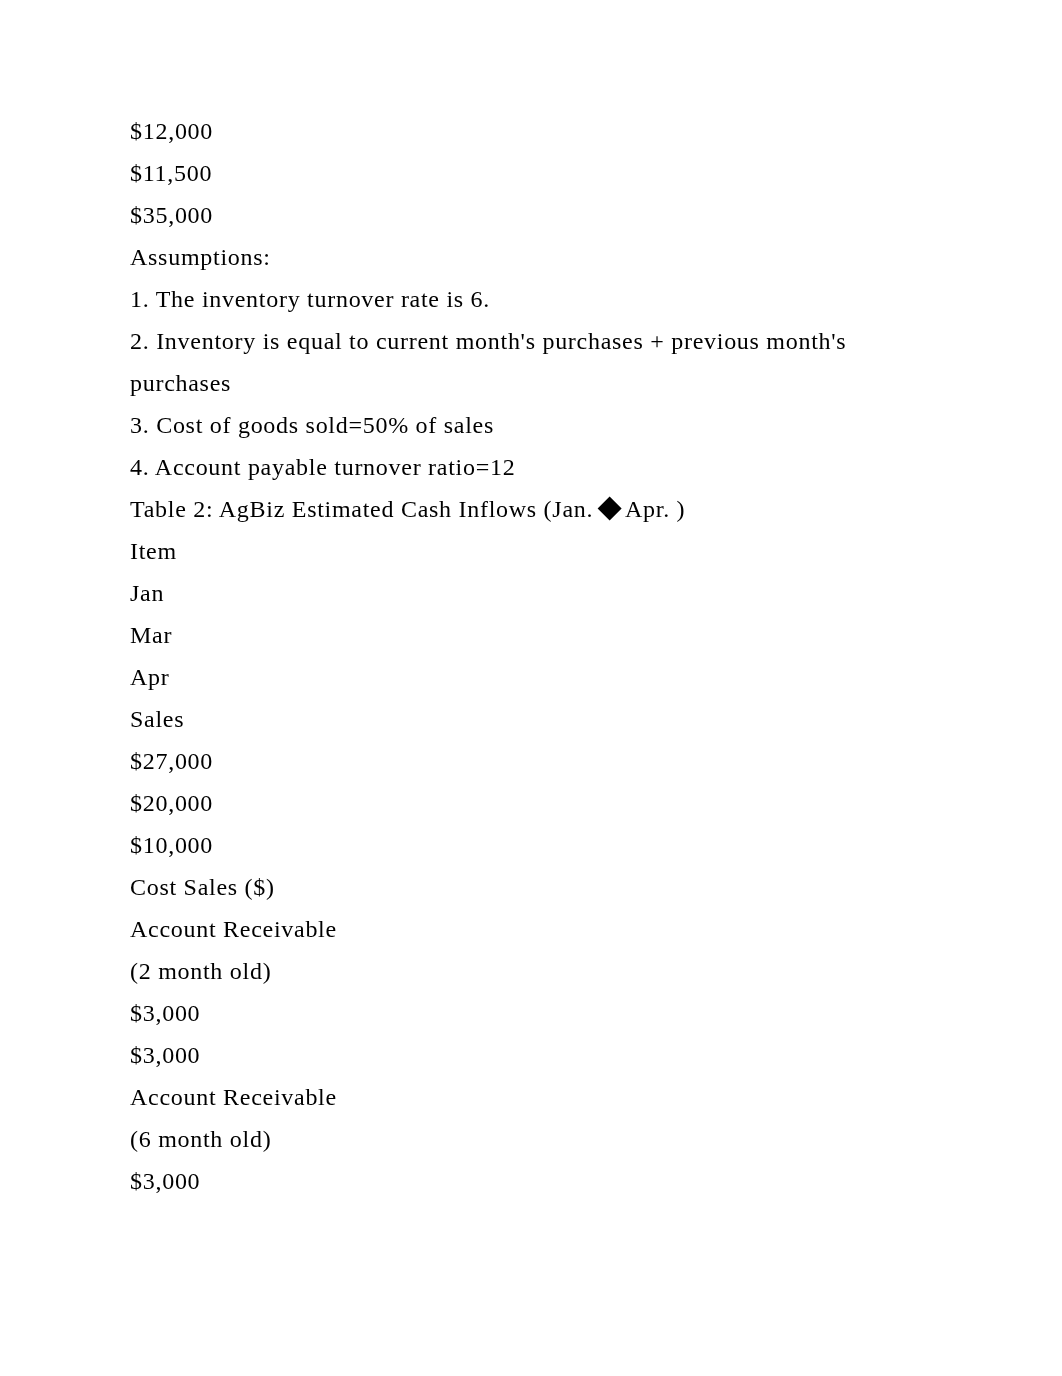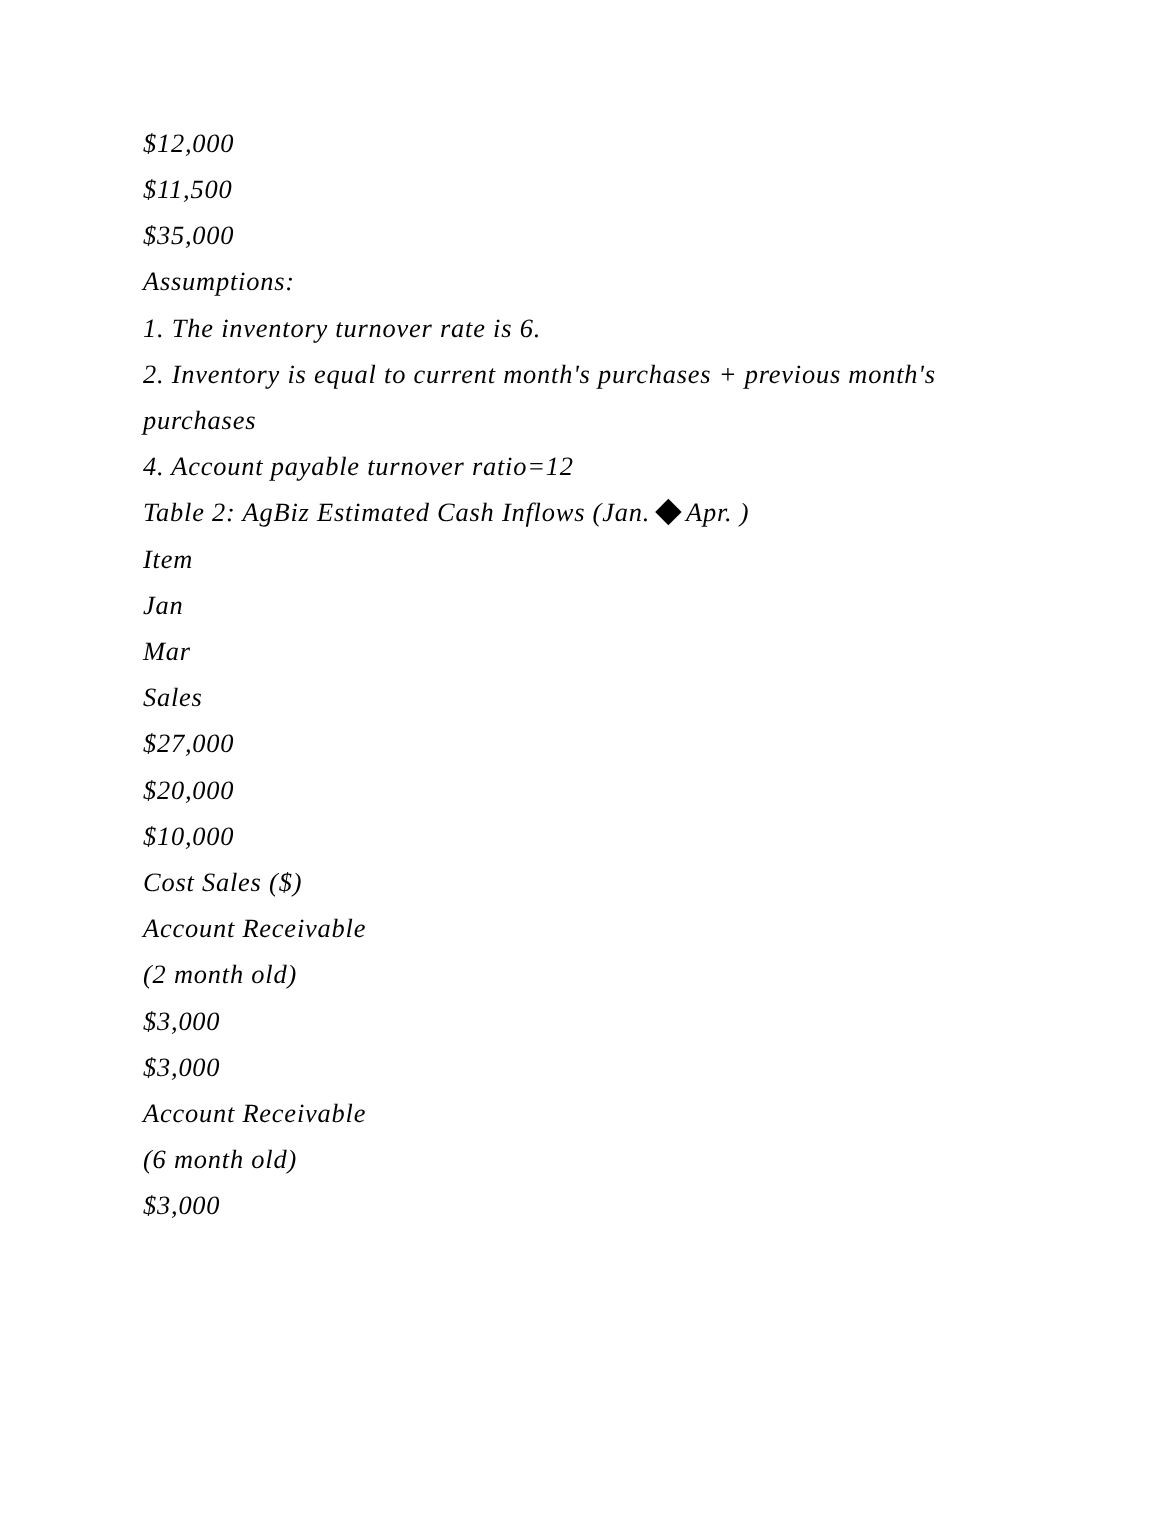--- a/index.html
+++ b/index.html
@@ -8,46 +8,48 @@
       background: #ffffff;
       font-family: Georgia, "Times New Roman", serif;
       color: #000000;
     }
     .page {
       padding: 110px 130px 100px 130px;
       font-size: 24px;
       line-height: 1.75;
       letter-spacing: 0.03em;
     }
-    .line { display: block; font-style: italic; }
+    .line { display: block; }
     .diamond {
       display: inline-block;
       width: 0.72em;
       height: 0.72em;
       background: #000;
       transform: rotate(45deg);
       vertical-align: -0.03em;
       margin: 0 0.05em;
     }
   </style>
 </head>
 <body>
 
 <div class="page">
   <span class="line">$12,000</span>
   <span class="line">$11,500</span>
   <span class="line">$35,000</span>
   <span class="line">Assumptions:</span>
   <span class="line">1. The inventory turnover rate is 6.</span>
   <span class="line">2. Inventory is equal to current month's purchases + previous month's purchases</span>
+  <span class="line">3. Cost of goods sold=50% of sales</span>
   <span class="line">4. Account payable turnover ratio=12</span>
   <span class="line">Table 2: AgBiz Estimated Cash Inflows (Jan. <span class="diamond"></span> Apr. )</span>
   <span class="line">Item</span>
   <span class="line">Jan</span>
   <span class="line">Mar</span>
+  <span class="line">Apr</span>
   <span class="line">Sales</span>
   <span class="line">$27,000</span>
   <span class="line">$20,000</span>
   <span class="line">$10,000</span>
   <span class="line">Cost Sales ($)</span>
   <span class="line">Account Receivable</span>
   <span class="line">(2 month old)</span>
   <span class="line">$3,000</span>
   <span class="line">$3,000</span>
   <span class="line">Account Receivable</span>

